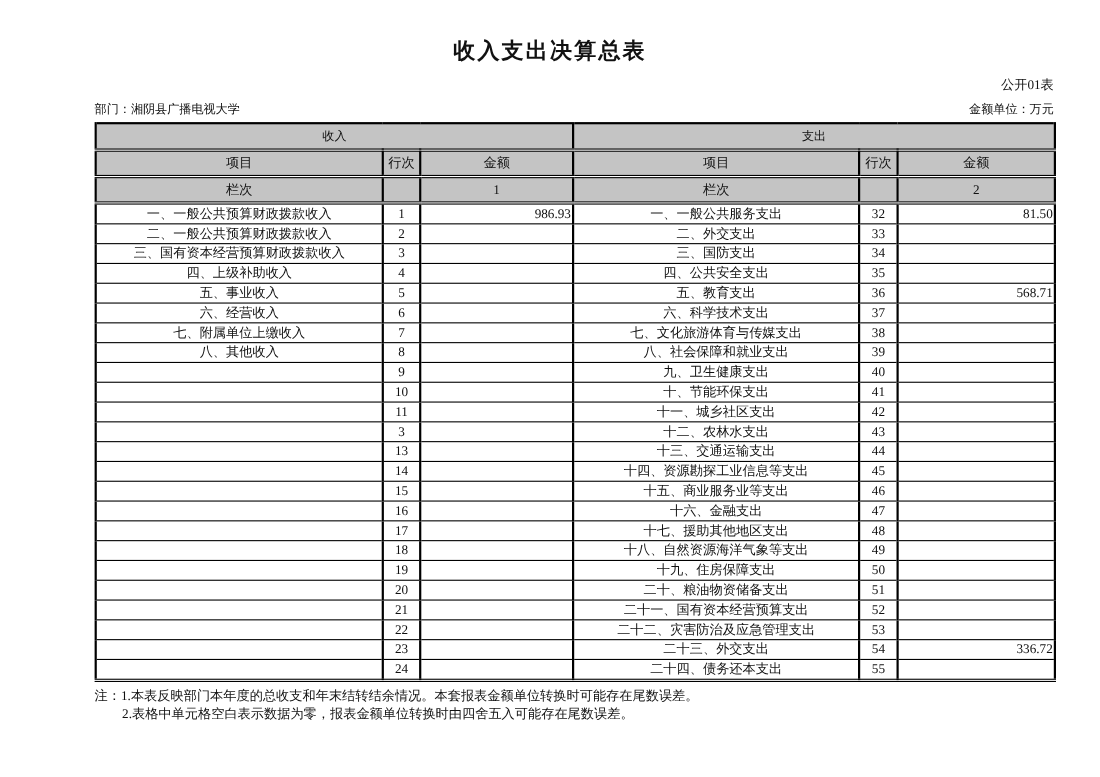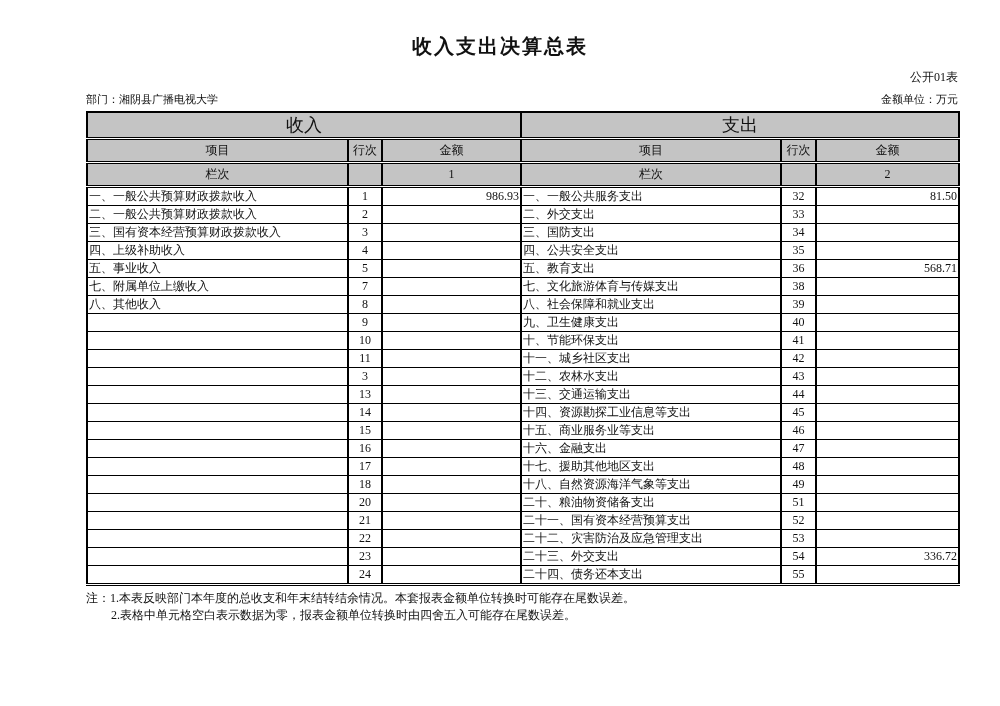--- a/index.html
+++ b/index.html
@@ -48,23 +48,23 @@
     white-space: nowrap;
     overflow: hidden;
     padding: 0 1px;
   }
   table.budget thead th {
     background: #c4c4c4;
     height: 24px;
     text-align: center;
     border-bottom: 3px double #000;
   }
-  table.budget thead tr.section th { font-size: 18px; }
+  table.budget thead tr.section th { font-size: 11px; }
   table.budget tbody td { height: 17px; line-height: 17px; background: #ffffff; }
-  td.item   { text-align: left; }
+  td.item   { text-align: center; }
   td.line   { text-align: center; }
   td.amount { text-align: right; padding-right: 1px; }
   .notes {
     margin-top: 4px;
     font-size: 12px;
     line-height: 17px;
   }
   .note-2 { padding-left: 25px; }
 </style>
 </head>
@@ -147,20 +147,28 @@
           </tr>
           <tr>
             <td class="item">五、事业收入</td>
             <td class="line">5</td>
             <td class="amount"></td>
             <td class="item">五、教育支出</td>
             <td class="line">36</td>
             <td class="amount">568.71</td>
           </tr>
           <tr>
+            <td class="item">六、经营收入</td>
+            <td class="line">6</td>
+            <td class="amount"></td>
+            <td class="item">六、科学技术支出</td>
+            <td class="line">37</td>
+            <td class="amount"></td>
+          </tr>
+          <tr>
             <td class="item">七、附属单位上缴收入</td>
             <td class="line">7</td>
             <td class="amount"></td>
             <td class="item">七、文化旅游体育与传媒支出</td>
             <td class="line">38</td>
             <td class="amount"></td>
           </tr>
           <tr>
             <td class="item">八、其他收入</td>
             <td class="line">8</td>
@@ -240,20 +248,28 @@
             <td class="item">十七、援助其他地区支出</td>
             <td class="line">48</td>
             <td class="amount"></td>
           </tr>
           <tr>
             <td class="item"></td>
             <td class="line">18</td>
             <td class="amount"></td>
             <td class="item">十八、自然资源海洋气象等支出</td>
             <td class="line">49</td>
+            <td class="amount"></td>
+          </tr>
+          <tr>
+            <td class="item"></td>
+            <td class="line">19</td>
+            <td class="amount"></td>
+            <td class="item">十九、住房保障支出</td>
+            <td class="line">50</td>
             <td class="amount"></td>
           </tr>
           <tr>
             <td class="item"></td>
             <td class="line">20</td>
             <td class="amount"></td>
             <td class="item">二十、粮油物资储备支出</td>
             <td class="line">51</td>
             <td class="amount"></td>
           </tr>

